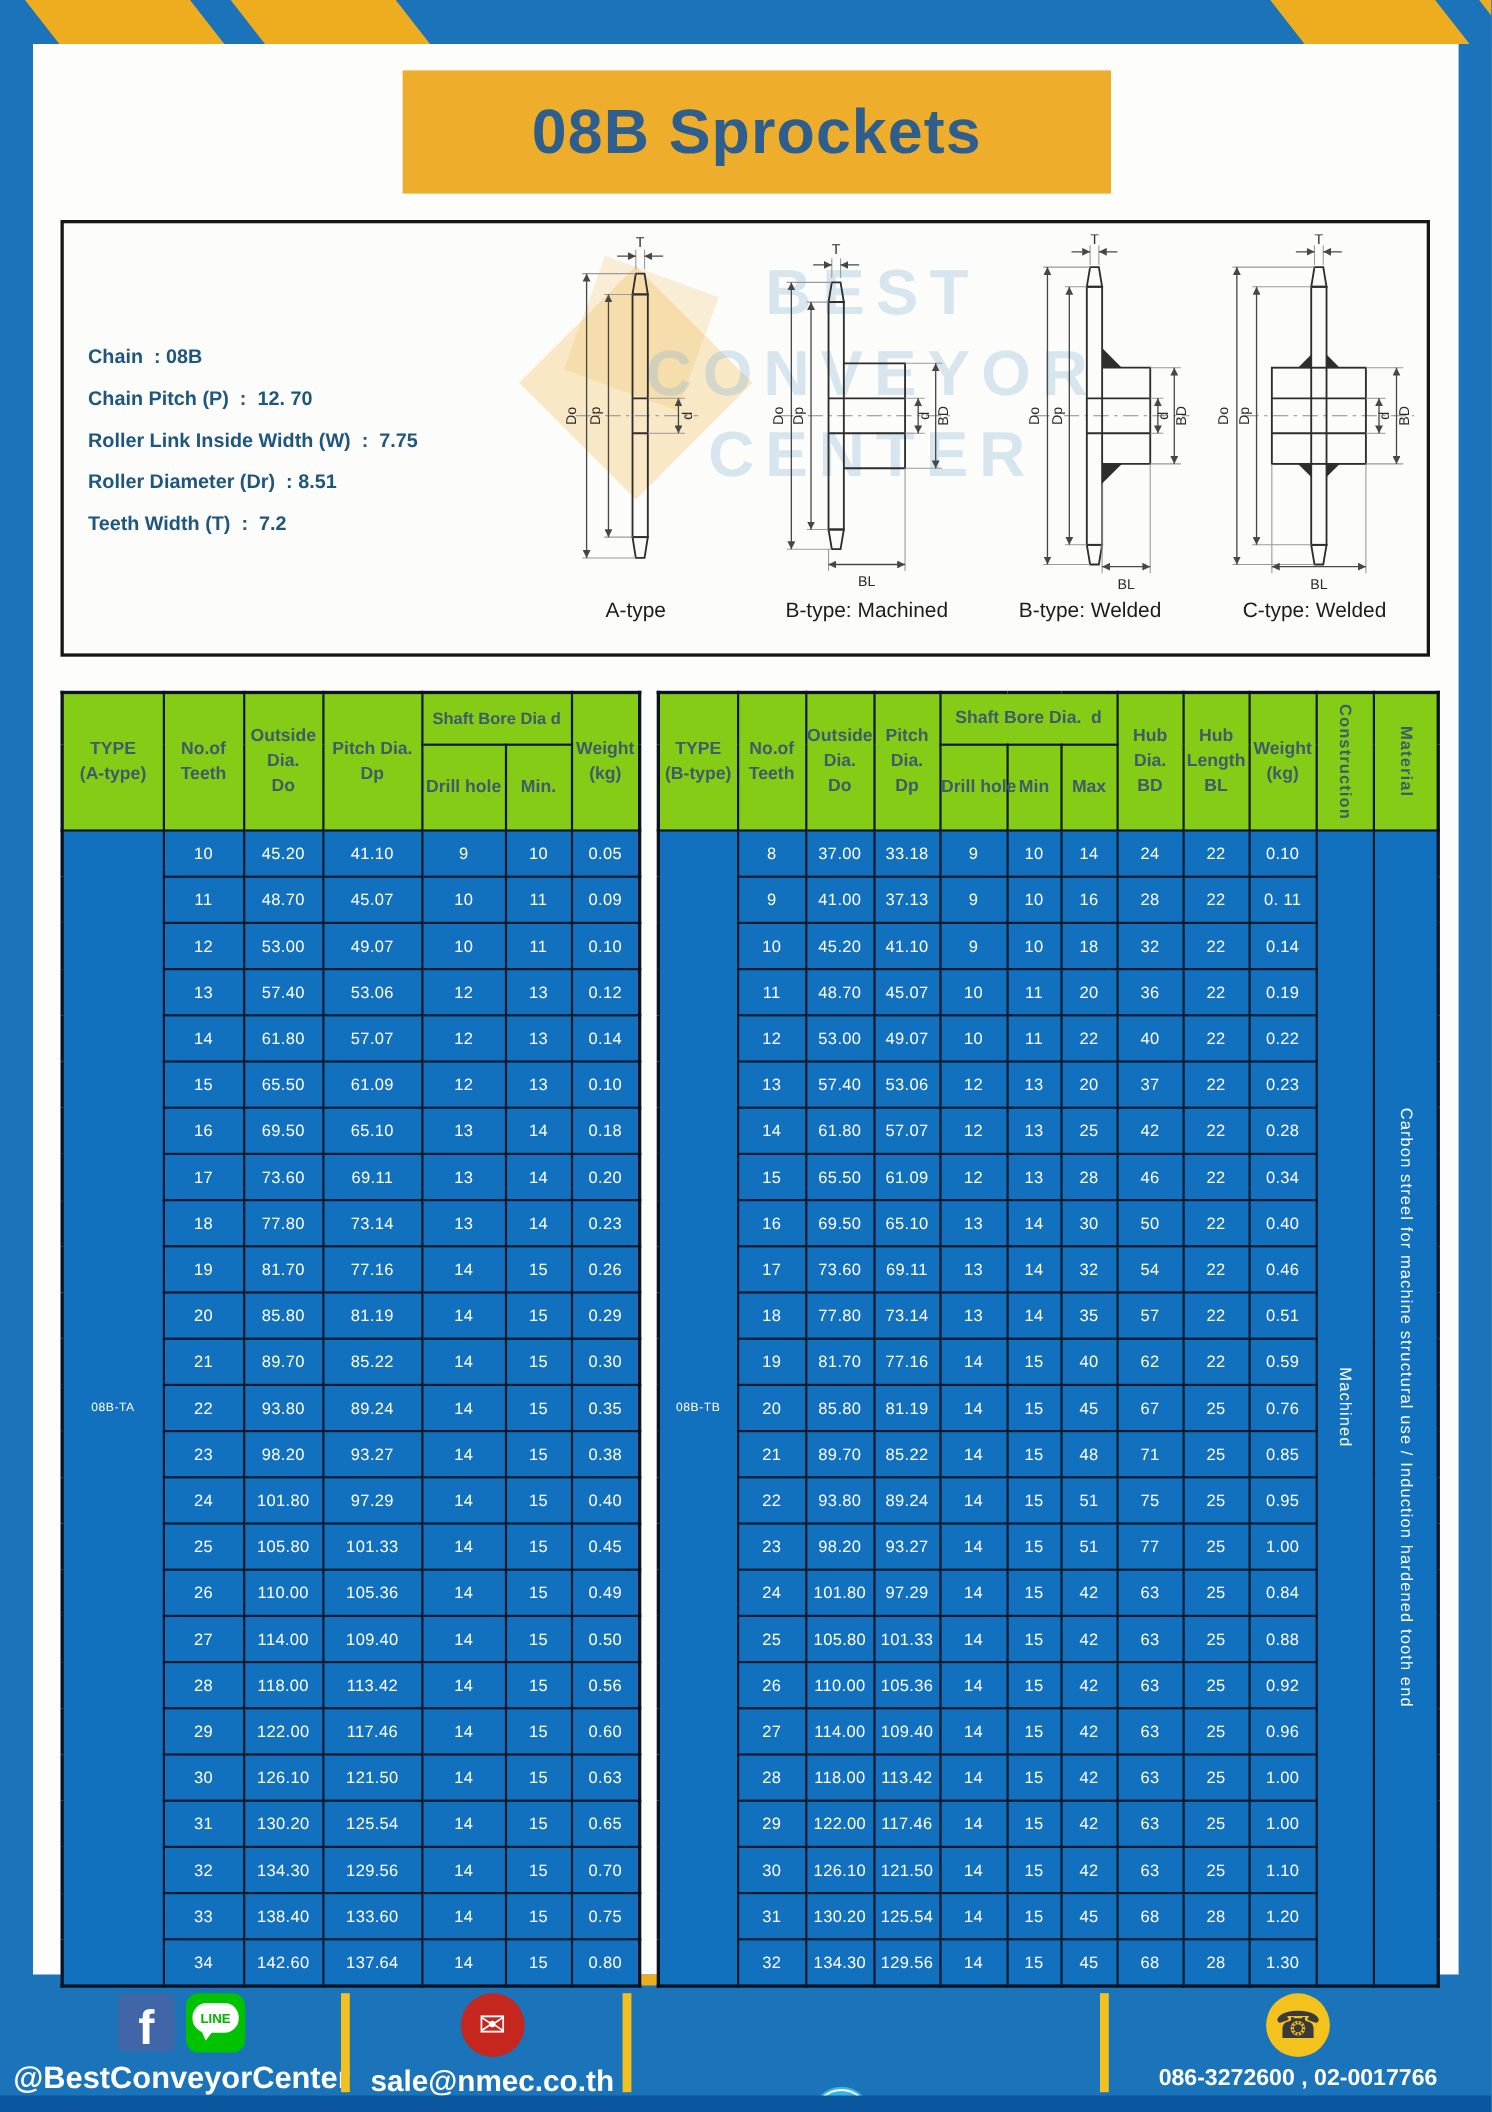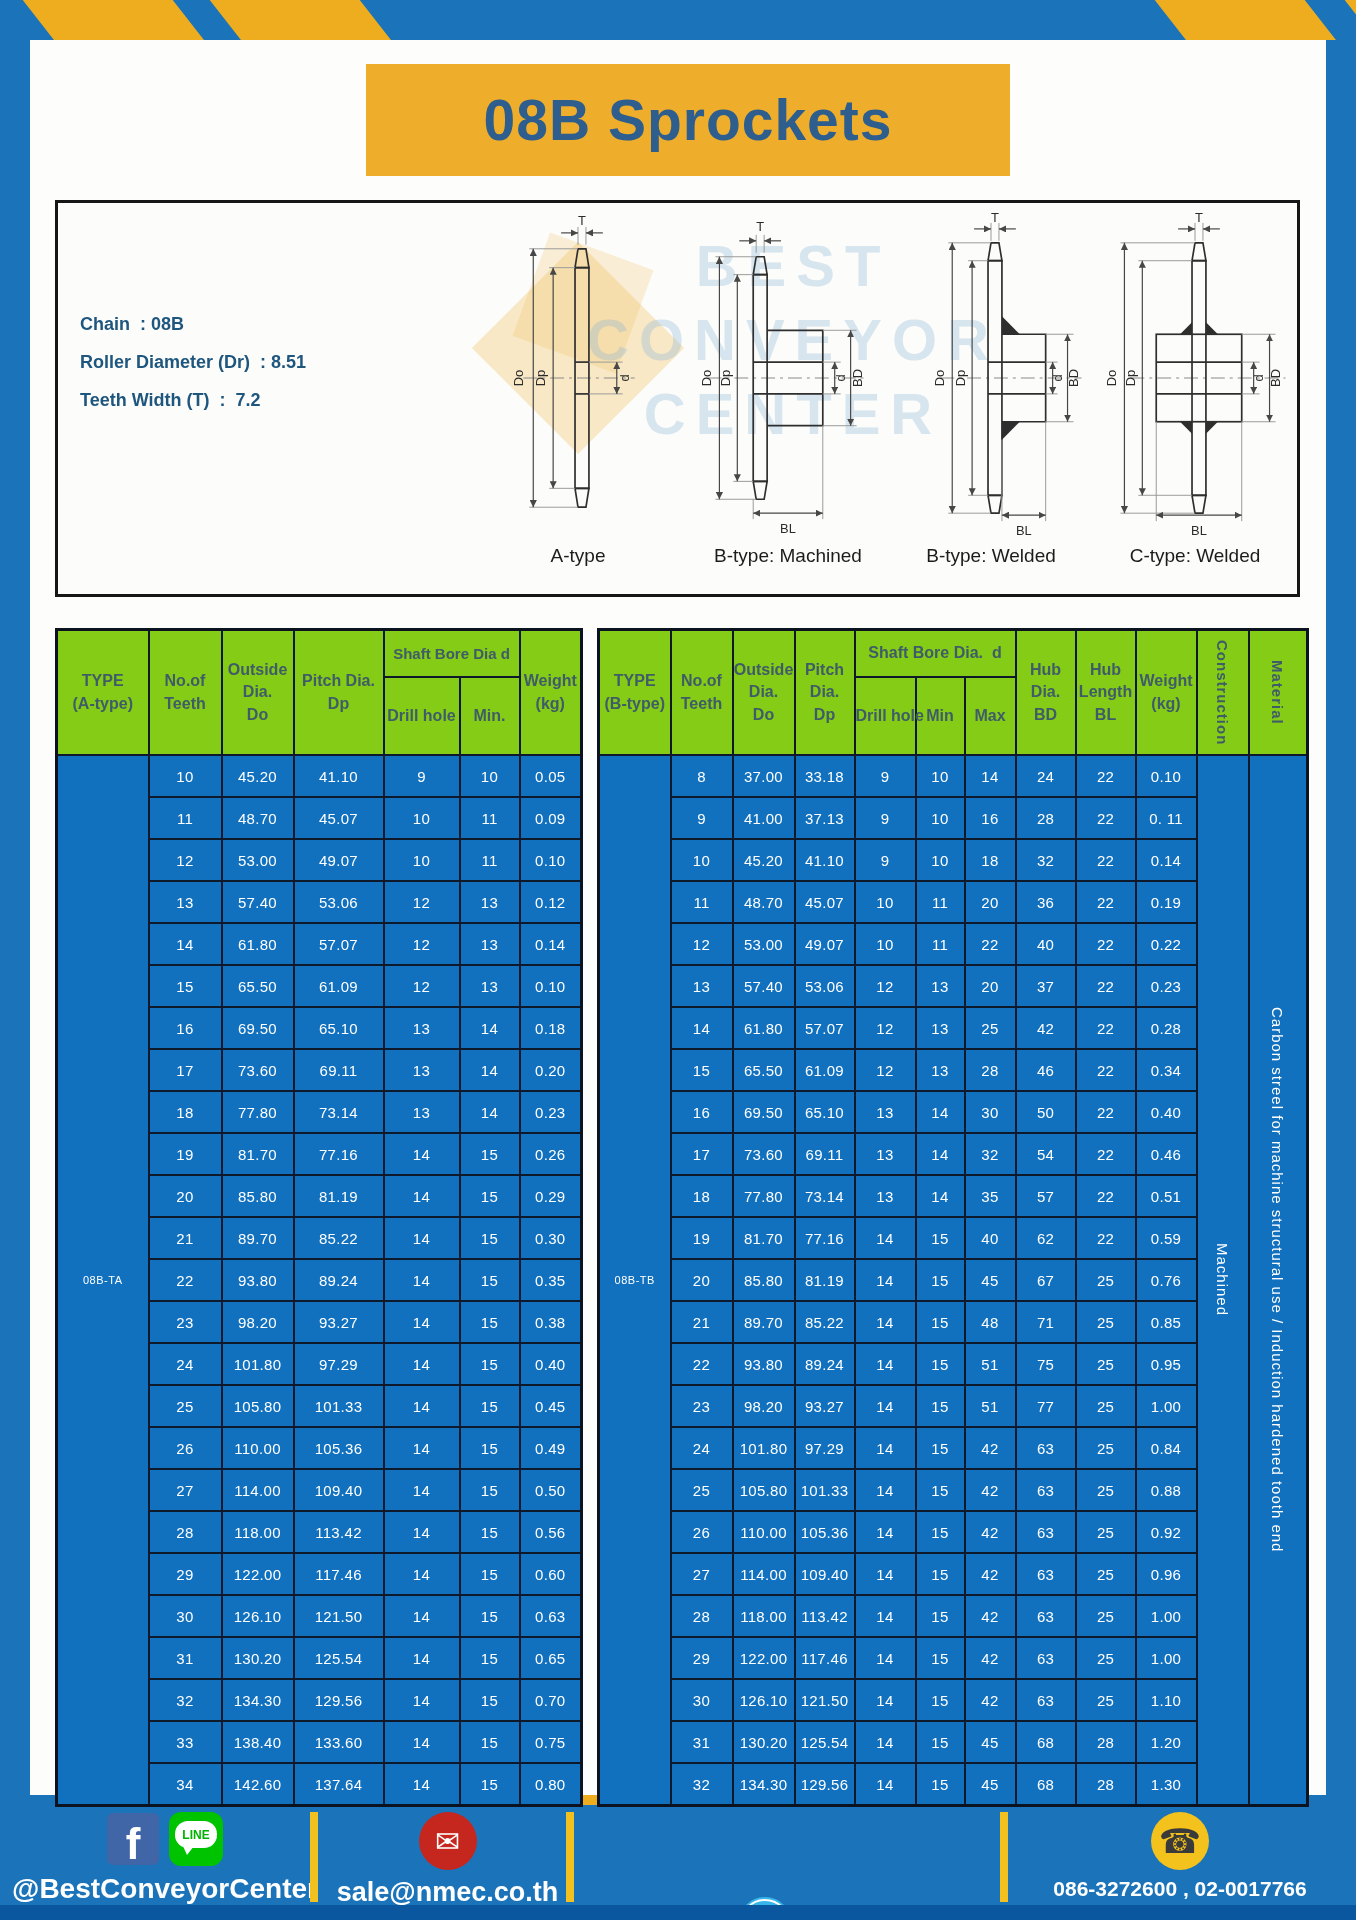--- a/index.html
+++ b/index.html
@@ -89,20 +89,22 @@
 
   <div class="diagram-panel">
     <div class="wm-shape"></div>
     <div class="wm-shape2"></div>
     <div class="watermark">BEST
 CONVEYOR
 CENTER</div>
 
     <div class="specs">
       <div class="spec-line">Chain  : 08B</div>
+      <div class="spec-line">Chain Pitch (P)  :  12. 70</div>
+      <div class="spec-line">Roller Link Inside Width (W)  :  7.75</div>
       <div class="spec-line">Roller Diameter (Dr)  : 8.51</div>
       <div class="spec-line">Teeth Width (T)  :  7.2</div>
     </div>
 
     <div class="diag" style="left:425px">
       <svg class="diag-svg" viewBox="0 0 190 332">
         <defs>
           <marker id="arr" markerWidth="7" markerHeight="6" refX="6" refY="3" orient="auto-start-reverse">
             <path d="M0,0 L6,3 L0,6 Z" fill="#474747"></path>
           </marker>

